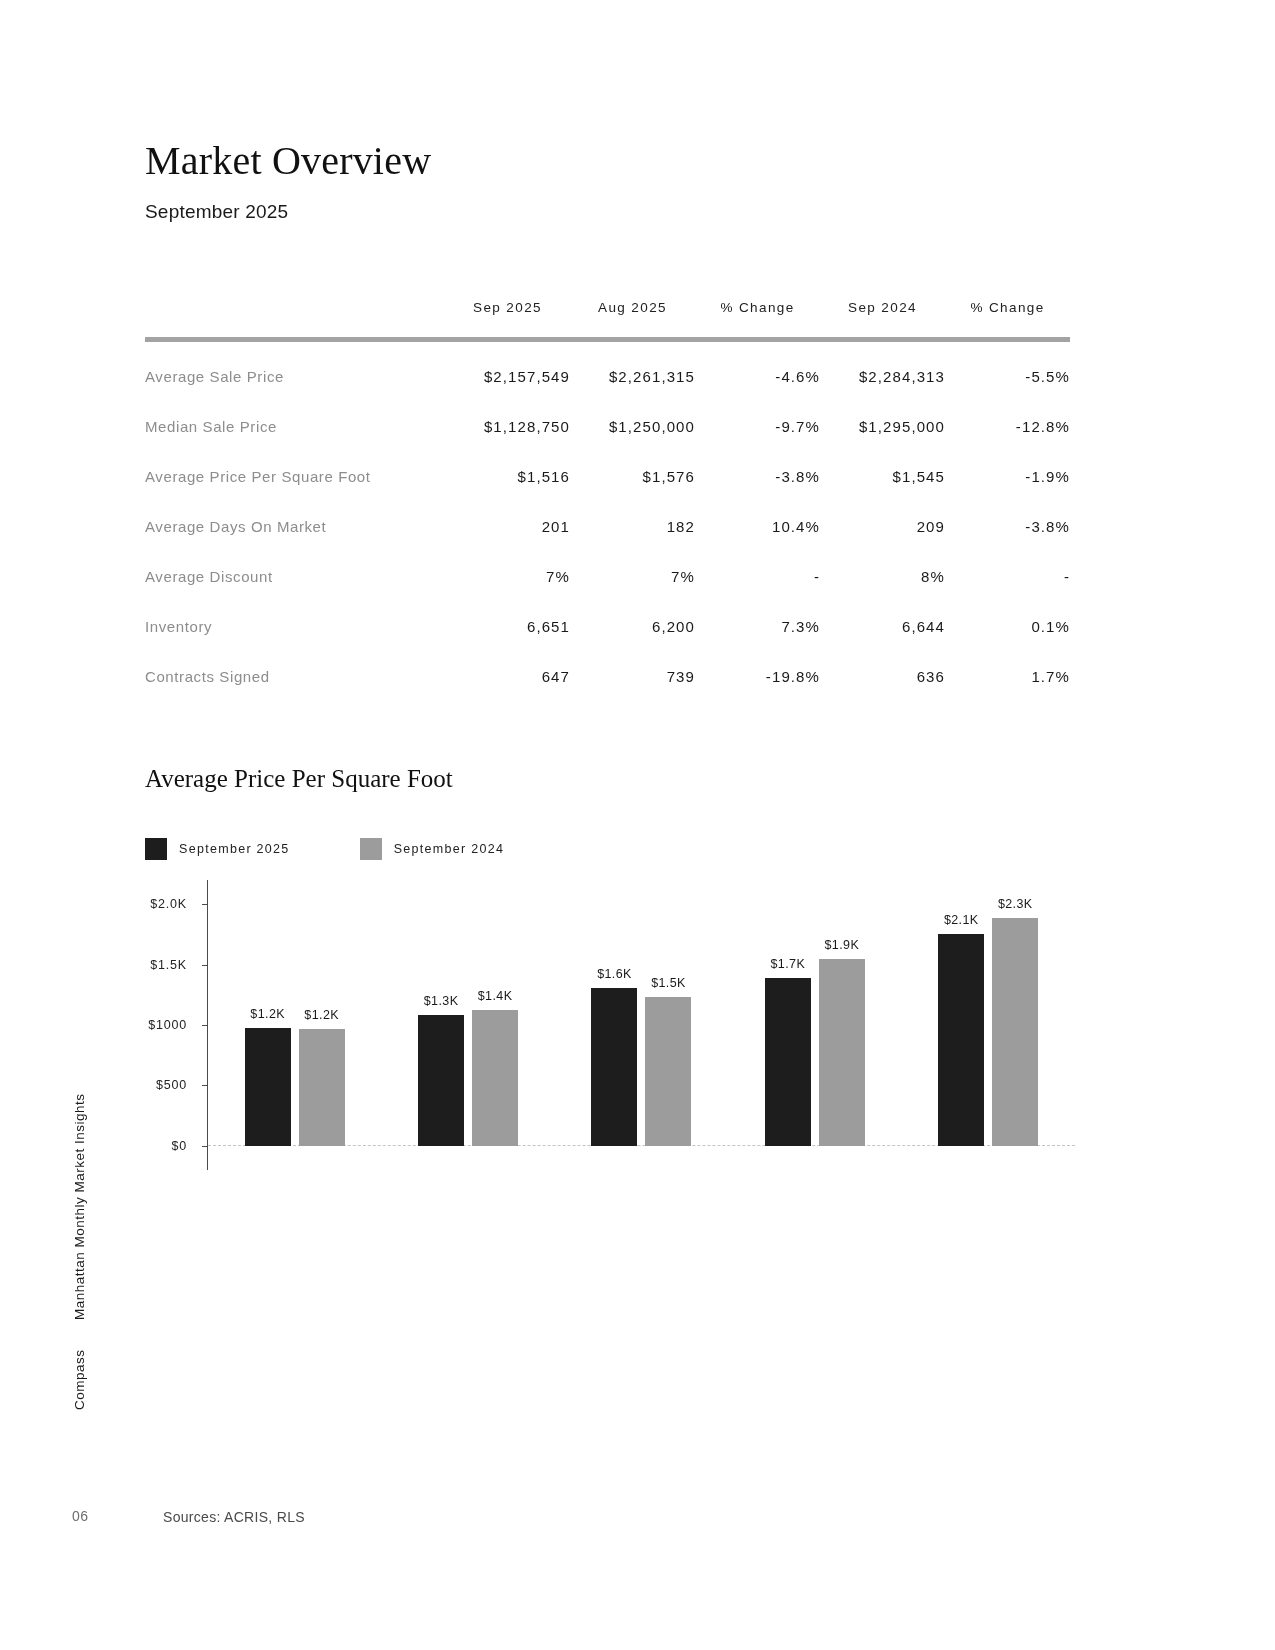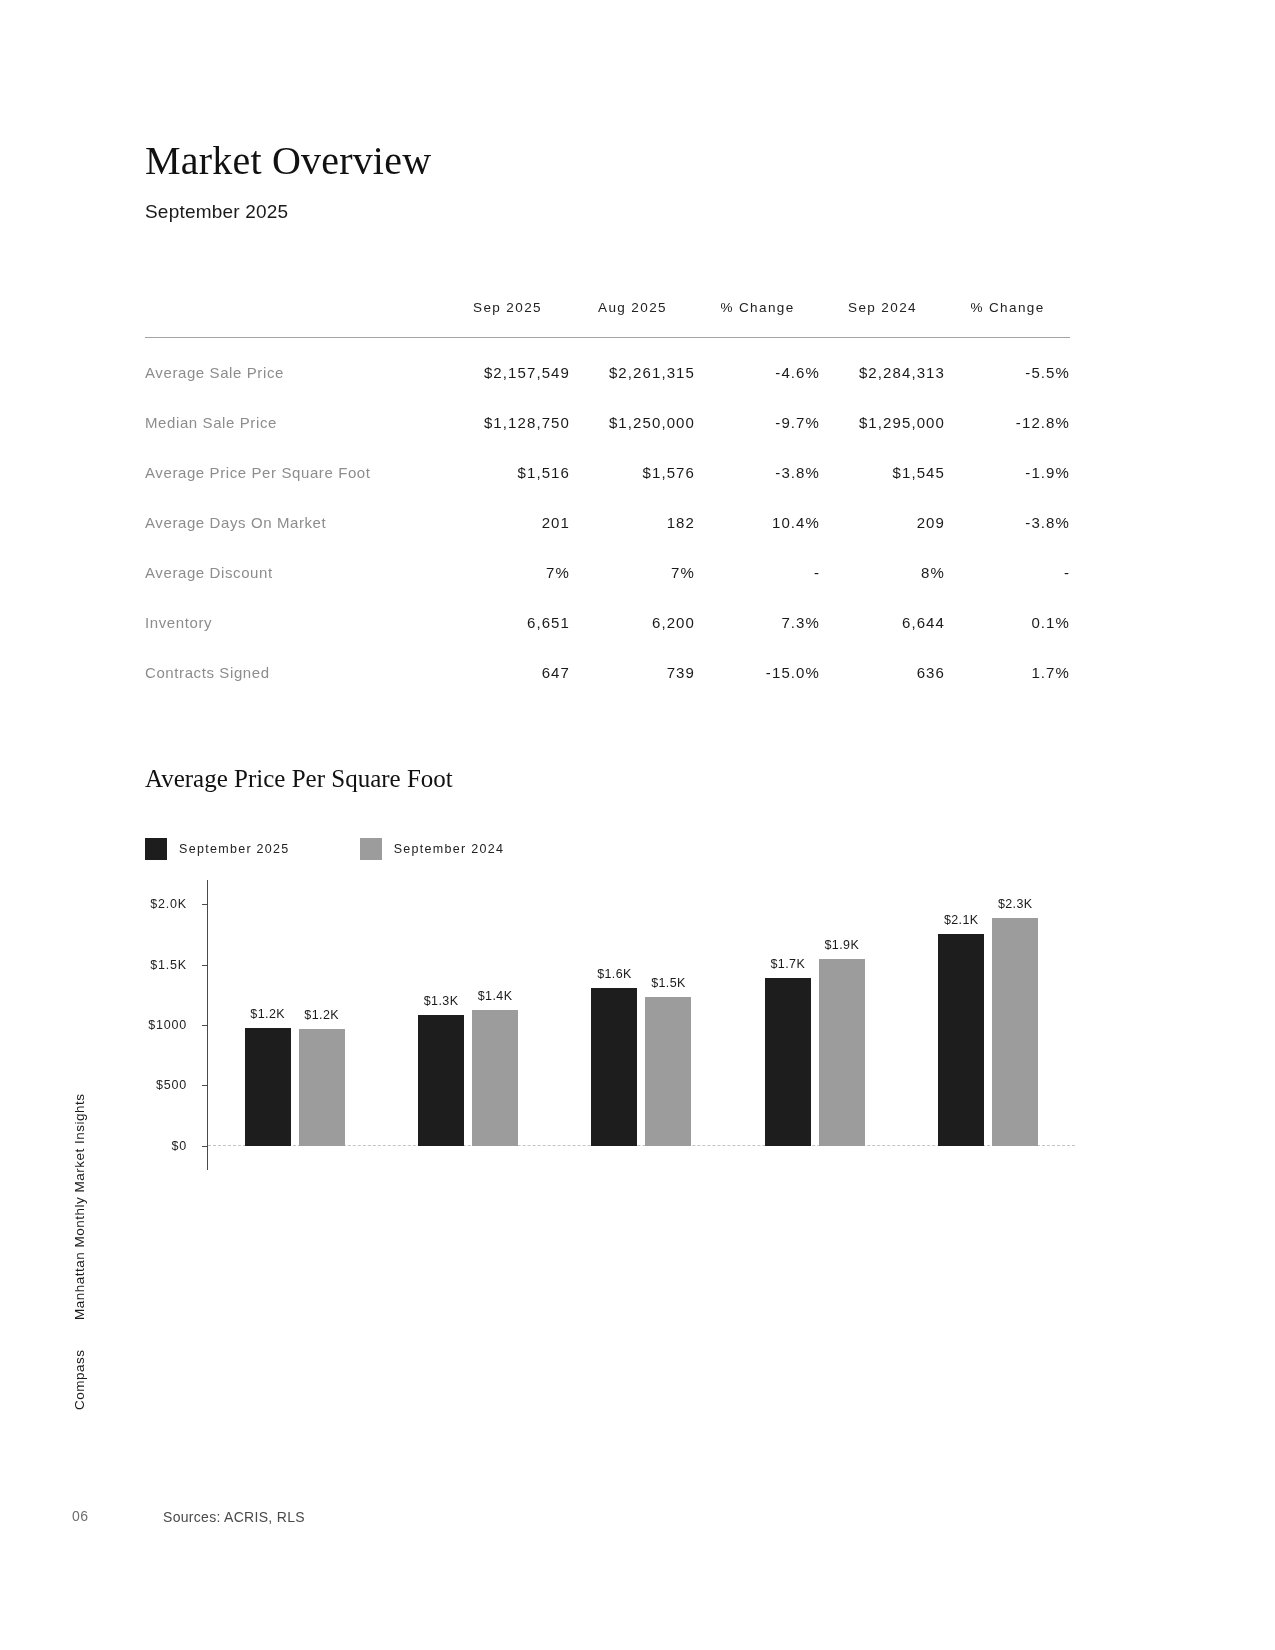--- a/index.html
+++ b/index.html
@@ -52,21 +52,21 @@
     color: #222;
     text-align: center;
     padding: 0 0 22px 0;
     vertical-align: bottom;
   }
   .stats-table th.label-col {
     text-align: left;
     width: 300px;
   }
   .stats-table thead tr {
-    border-bottom: 1px solid #a3a3a3;
+    border-bottom: 5px solid #a3a3a3;
   }
   .stats-table td {
     font-size: 15px;
     letter-spacing: 1.1px;
     color: #1a1a1a;
     text-align: right;
     padding: 16.5px 0;
     white-space: nowrap;
   }
   .stats-table td.label-col {
@@ -294,21 +294,21 @@
       <td>6,651</td>
       <td>6,200</td>
       <td>7.3%</td>
       <td>6,644</td>
       <td>0.1%</td>
     </tr>
     <tr>
       <td class="label-col">Contracts Signed</td>
       <td>647</td>
       <td>739</td>
-      <td>-15.0%</td>
+      <td>-19.8%</td>
       <td>636</td>
       <td>1.7%</td>
     </tr>
   </tbody>
 </table>
 
 <div class="chart-title">Average Price Per Square Foot</div>
 
 <div class="legend">
   <div class="legend-item">

